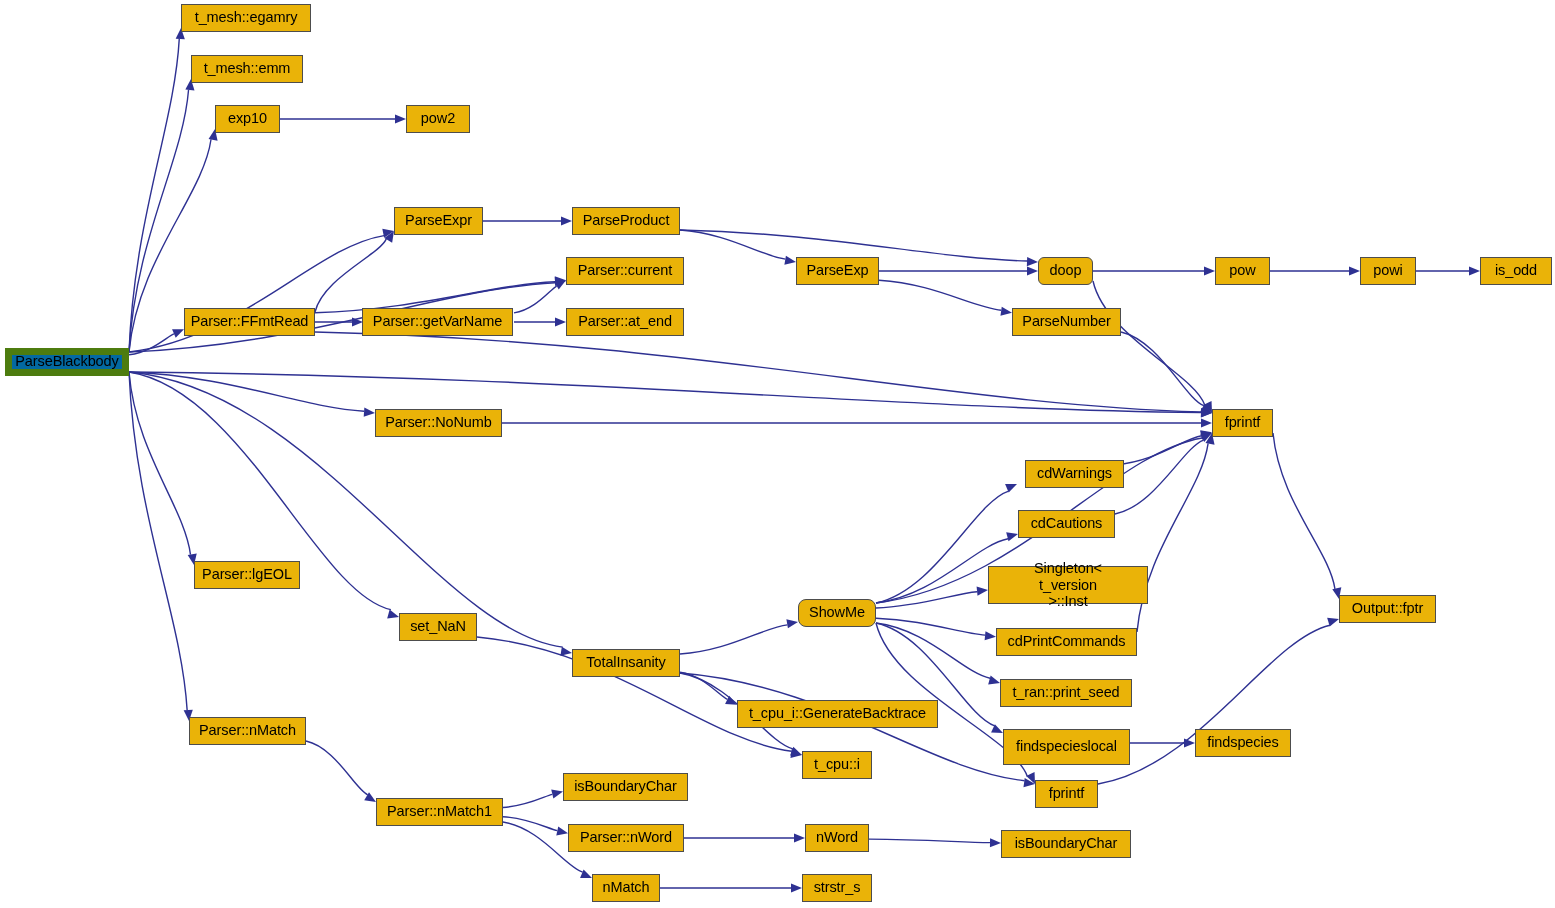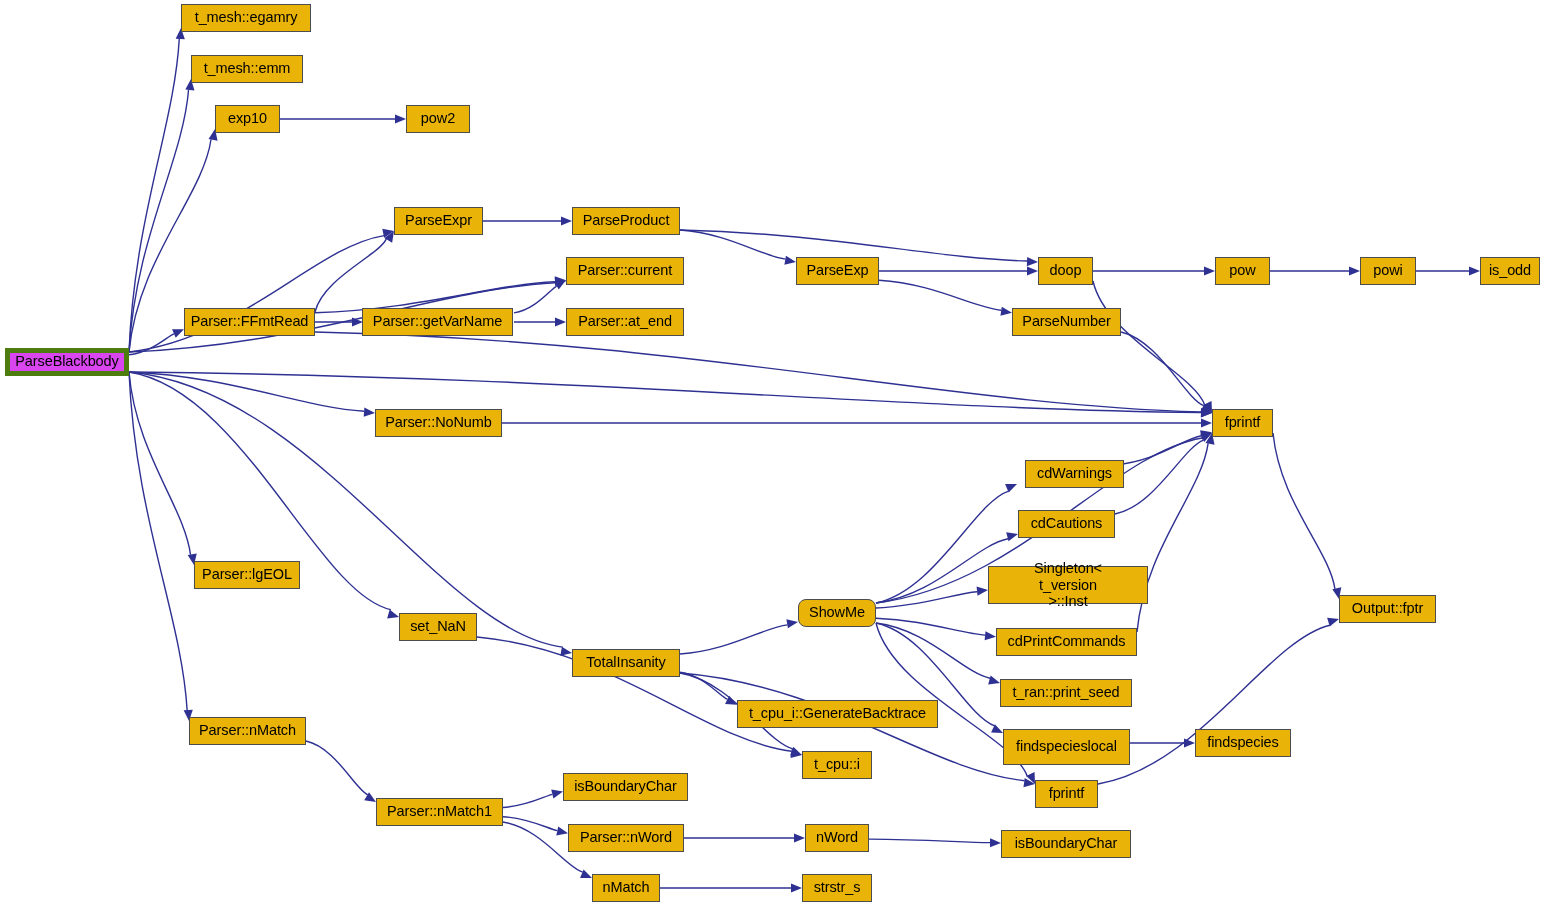--- a/index.html
+++ b/index.html
@@ -23,22 +23,22 @@
     line-height:1.08;
     display:flex;
     align-items:center;
     justify-content:center;
     text-align:center;
     white-space:pre;
     letter-spacing:-0.1px;
     z-index:5;
   }
   .node.root{
-    background:#d946ef;
-    border:5px solid #4d7c0f;
+    background:#0369a1;
+    border:7px solid #4d7c0f;
   }
   .node.two-line{
     line-height:1.15;
     white-space:normal;
     padding:0 19px;
   }
 </style>
 </head>
 <body>
 
@@ -160,24 +160,24 @@
 <div class="node root" style="left: 5px; top: 348px; width: 124px; height: 28px;">ParseBlackbody</div>
     <div class="node" style="left: 181px; top: 4px; width: 130px; height: 28px;">t_mesh::egamry</div>
     <div class="node" style="left: 191px; top: 55px; width: 112px; height: 28px;">t_mesh::emm</div>
     <div class="node" style="left: 215px; top: 105px; width: 65px; height: 28px;">exp10</div>
     <div class="node" style="left: 406px; top: 105px; width: 64px; height: 28px;">pow2</div>
     <div class="node" style="left: 394px; top: 207px; width: 89px; height: 28px;">ParseExpr</div>
     <div class="node" style="left: 572px; top: 207px; width: 108px; height: 28px;">ParseProduct</div>
     <div class="node" style="left: 566px; top: 257px; width: 118px; height: 28px;">Parser::current</div>
     <div class="node" style="left: 566px; top: 308px; width: 118px; height: 28px;">Parser::at_end</div>
     <div class="node" style="left: 796px; top: 257px; width: 83px; height: 28px;">ParseExp</div>
-    <div class="node" style="left: 1038px; top: 257px; width: 55px; height: 28px;">doop</div>
+    <div class="node" style="left: 1038px; top: 257px; width: 55px; height: 28px; border-radius: 6px;">doop</div>
     <div class="node" style="left: 1215px; top: 257px; width: 55px; height: 28px;">pow</div>
     <div class="node" style="left: 1360px; top: 257px; width: 56px; height: 28px;">powi</div>
-    <div class="node" style="left: 1480px; top: 257px; width: 60px; height: 28px;">is_odd</div>
+    <div class="node" style="left: 1480px; top: 257px; width: 72px; height: 28px;">is_odd</div>
     <div class="node" style="left: 1012px; top: 308px; width: 109px; height: 28px;">ParseNumber</div>
     <div class="node" style="left: 184px; top: 308px; width: 131px; height: 28px;">Parser::FFmtRead</div>
     <div class="node" style="left: 362px; top: 308px; width: 151px; height: 28px;">Parser::getVarName</div>
     <div class="node" style="left: 375px; top: 409px; width: 127px; height: 28px;">Parser::NoNumb</div>
     <div class="node" style="left: 1212px; top: 409px; width: 61px; height: 28px;">fprintf</div>
     <div class="node" style="left: 1017px; top: 460px; width: 99px; height: 28px; margin-left: 8px;">cdWarnings</div>
     <div class="node" style="left: 1018px; top: 510px; width: 97px; height: 28px;">cdCautions</div>
     <div class="node two-line" style="left: 988px; top: 566px; width: 160px; height: 38px; flex-direction: column;">
       <div>Singleton&lt; t_version</div>
       <div>&gt;::Inst</div>

